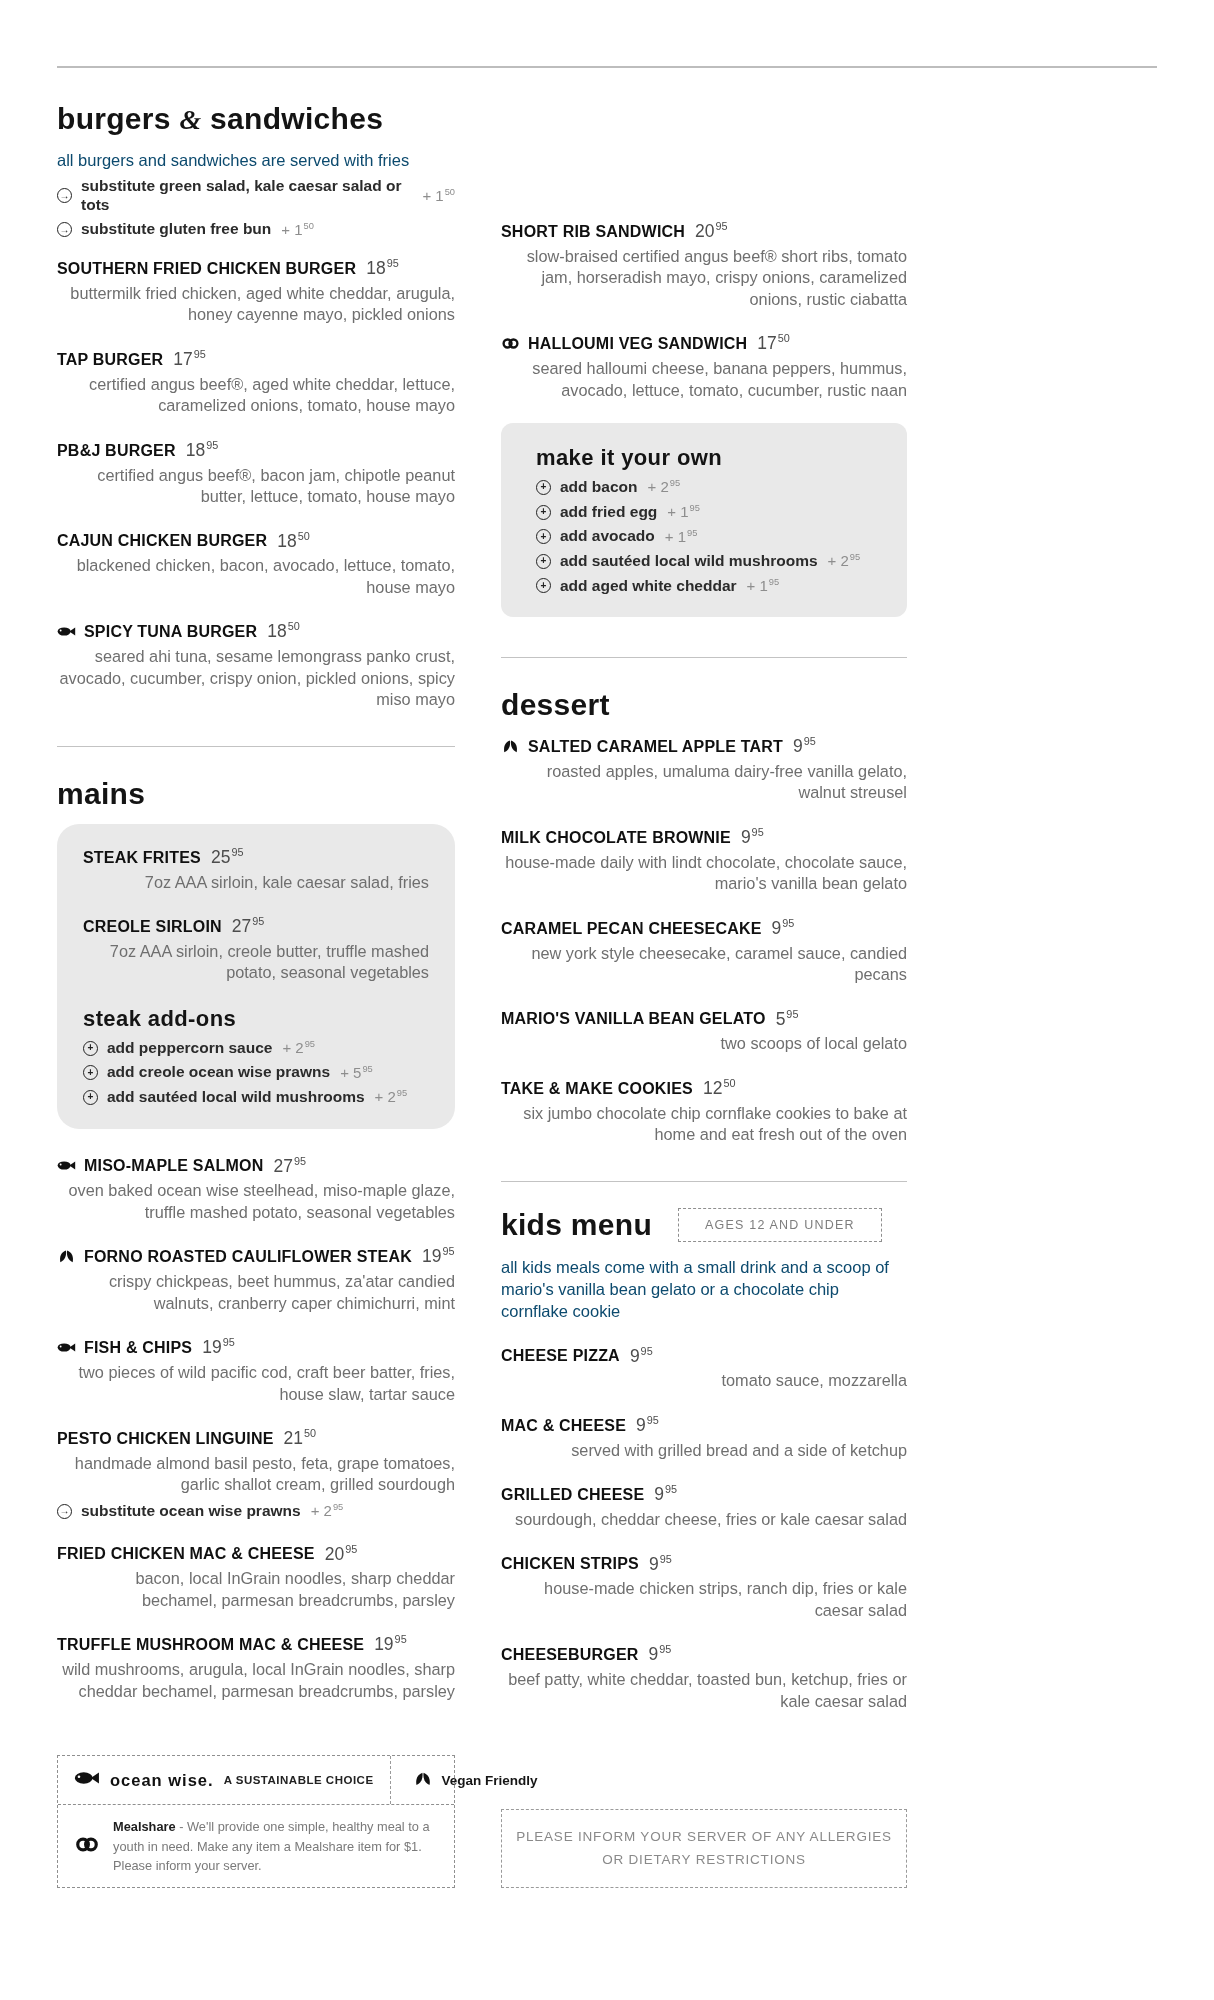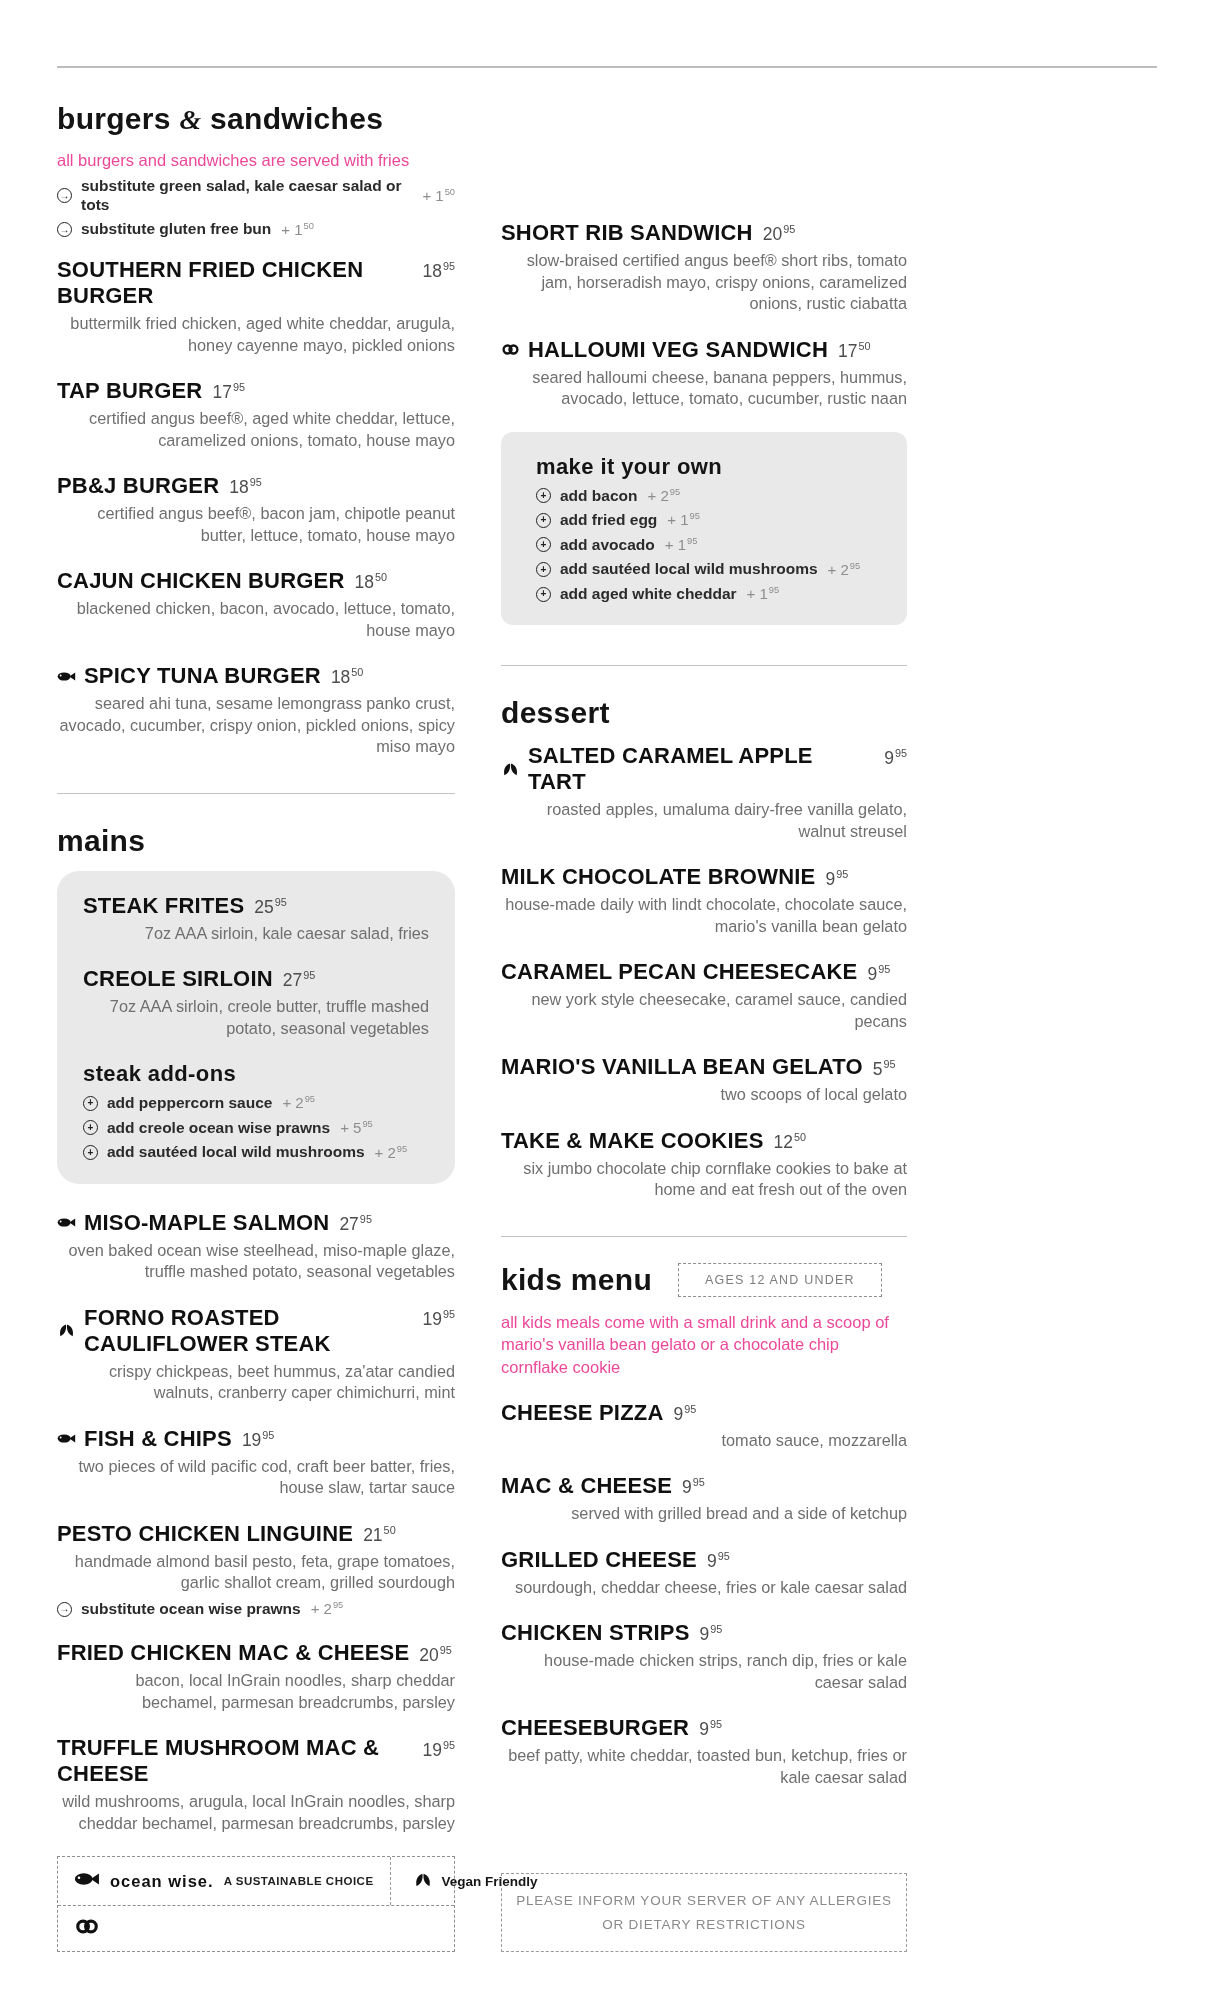--- a/index.html
+++ b/index.html
@@ -14,34 +14,34 @@
   .brand { font-family:"Liberation Serif", serif; font-weight:bold; font-size:27px; color:#1d1d1d; white-space:nowrap; }
   .brand span { letter-spacing:9px; }
   .brand .amp { font-style:italic; letter-spacing:9px; }
 
   .columns { display:grid; grid-template-columns:398px 406px; column-gap:46px; height:1790px; margin-top:30px; }
   .col { display:flex; flex-direction:column; min-width:0; }
   .col-right { padding-top:122px; }
 
   h2.sec { font-size:30px; font-weight:bold; letter-spacing:0.3px; color:#141414; margin:4px 0 13px; }
   .amp-i { font-family:"Liberation Serif", serif; font-style:italic; font-weight:bold; font-size:0.93em; }
-  .note { color:#ec4899; font-size:16.5px; line-height:1.35; margin:0 0 5px; }
+  .note { color:#0c4a6e; font-size:16.5px; line-height:1.35; margin:0 0 5px; }
 
   .optlist { margin-bottom:18px; }
   .opt { display:flex; align-items:center; gap:9px; margin:6px 0; font-size:15.5px; line-height:1.2; }
   .circ { display:inline-flex; align-items:center; justify-content:center; width:15px; height:15px;
           border:1.6px solid #222; border-radius:50%; font-size:10px; font-weight:bold; color:#222; flex:0 0 auto; }
   .opt-label { font-weight:bold; color:#2b2b2b; }
   .opt-price { color:#8d8d8d; font-size:15px; margin-left:1px; white-space:nowrap; }
 
   .item { margin-bottom:22px; }
   .item-head { display:flex; align-items:baseline; gap:8px; }
   .item-icon { align-self:center; line-height:0; flex:0 0 auto; }
   .item-icon svg { width:19px; height:13px; }
-  .item-name { font-weight:bold; font-size:22px; color:#101010; letter-spacing:0.2px; }
+  .item-name { font-weight:bold; font-size:16px; color:#101010; letter-spacing:0.2px; }
   .item-price { font-size:17.5px; color:#4d4d4d; margin-left:2px; white-space:nowrap; }
   .sup { font-size:0.62em; vertical-align:super; margin-left:1px; }
   .item-desc { color:#6f6f6f; font-size:16.3px; line-height:1.32; margin-top:4px;text-align:right; }
   .item .opts { margin-top:5px; }
 
   .divider { height:1px; background:#c3c3c3; margin:13px 0 26px; }
 
   .greybox { background:#e9e9e9; border-radius:22px; padding:22px 26px 16px; margin:4px 0 26px; }
   .greybox h3, .miyo h3 { font-size:22px; font-weight:bold; letter-spacing:0.4px; color:#141414; margin:2px 0 7px; }
   .miyo { background:#e9e9e9; border-radius:12px; padding:20px 35px 16px; margin:2px 0 0; }
@@ -302,20 +302,21 @@
           </div>
         </div>
         <div class="legend-hsep"></div>
         <div class="legend-bottom">
           <span>
   <svg viewBox="0 0 24 16" xmlns="http://www.w3.org/2000/svg" fill="none" stroke="#111" stroke-width="3">
     <circle cx="8.3" cy="8" r="5"></circle>
     <circle cx="15.7" cy="8" r="5"></circle>
   </svg>
 </span>
+          <div class="ms-text"><b>Mealshare</b><span> - We'll provide one simple, healthy meal to a youth in need. Make any item a Mealshare item for $1. Please inform your server.</span></div>
         </div>
       </div>
     </div>
 
     <div class="col col-right">
 
       <section>
         <div>
             <div class="item">
     <div class="item-head">

